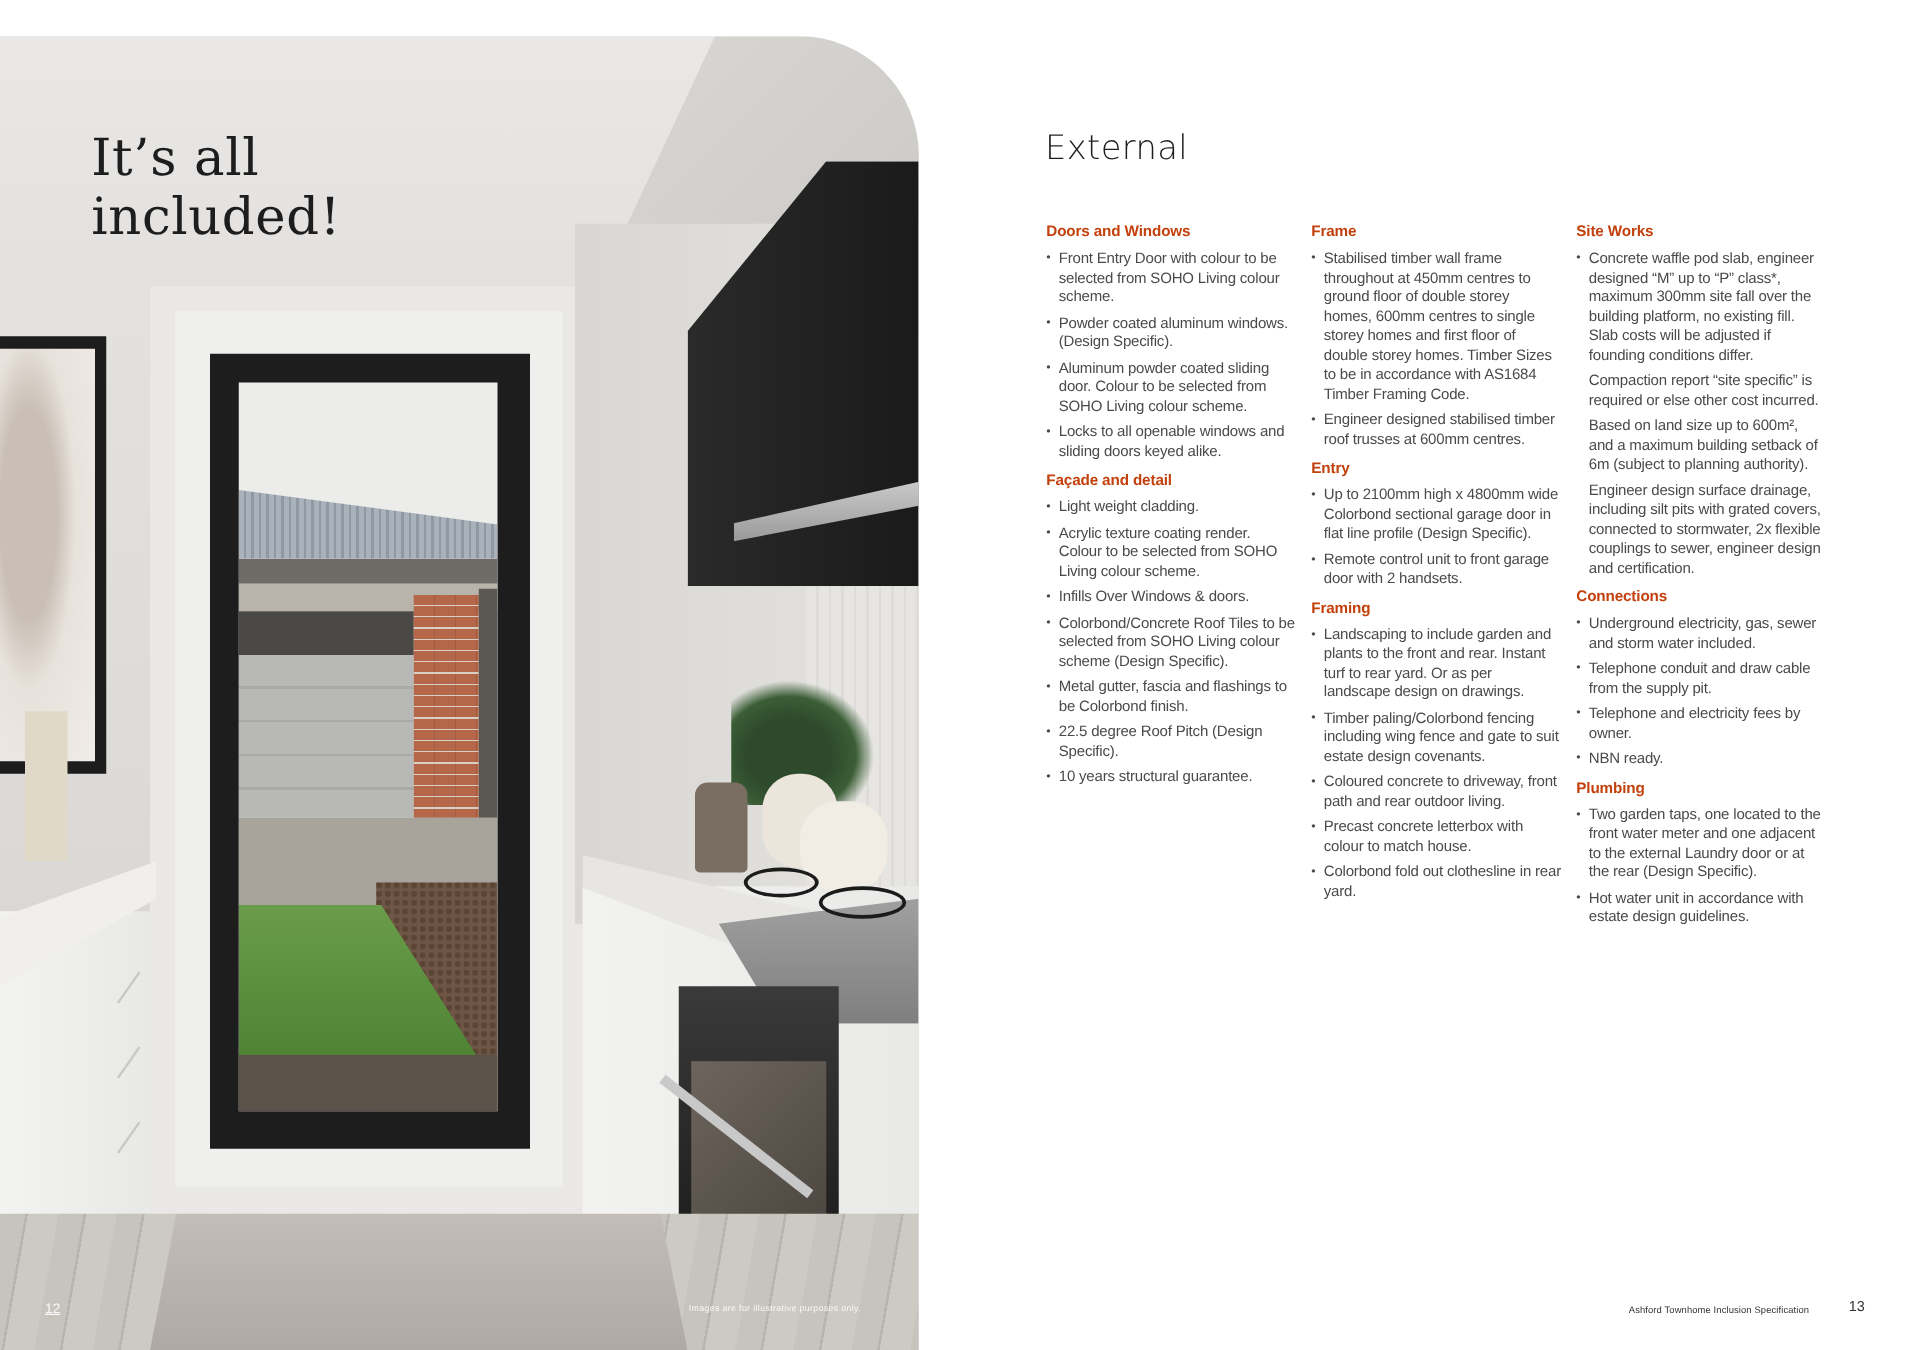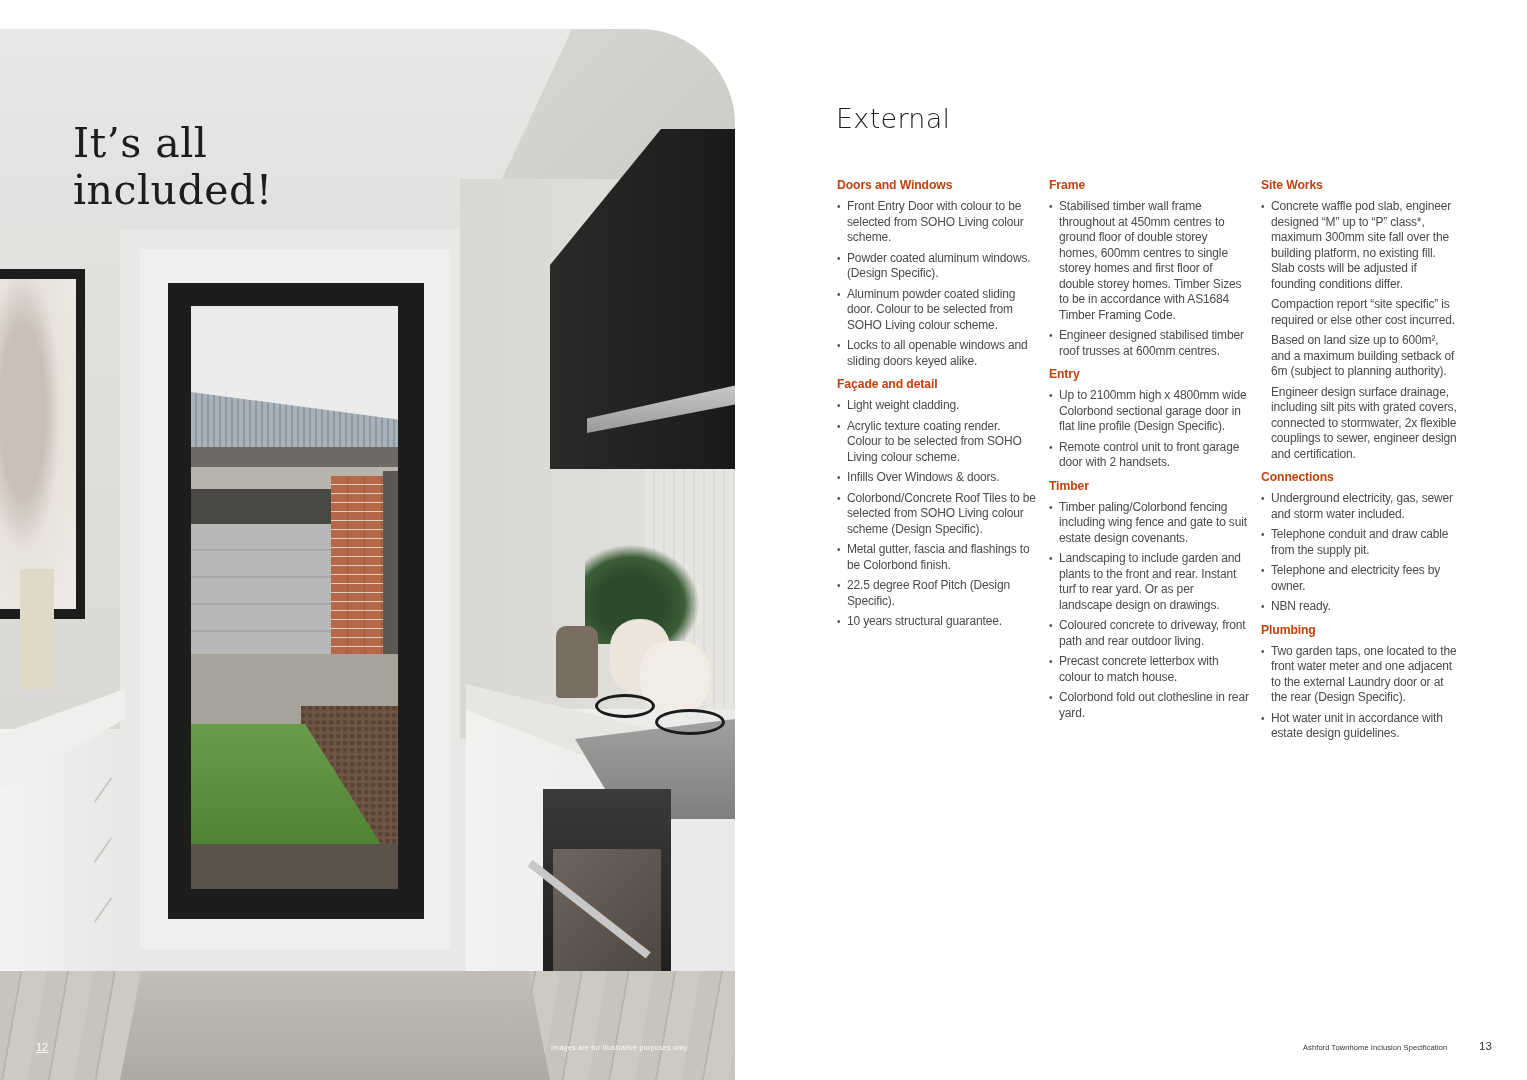--- a/index.html
+++ b/index.html
@@ -81,21 +81,21 @@
   .vase-grey { position: absolute; left: 556px; top: 597px; width: 42px; height: 72px; background: #7a6d62; border-radius: 10px 10px 4px 4px; }
   .vase-white-1 { position: absolute; left: 610px; top: 590px; width: 60px; height: 75px; background: #ece5dc; border-radius: 28px; }
   .vase-white-2 { position: absolute; left: 640px; top: 612px; width: 70px; height: 72px; background: #f1ece4; border-radius: 30px; }
   .floor { position: absolute; left: 0; top: 942px; width: 735px; height: 109px;
     background: repeating-linear-gradient(100deg, #c7c3bd 0 20px, #b9b5ae 20px 22px, #cdc9c3 22px 46px); }
   .floor-shade { position: absolute; left: 120px; top: 942px; width: 430px; height: 109px;
     background: linear-gradient(180deg, #c2bdb6 0%, #aea9a2 100%);
     clip-path: polygon(5% 0, 95% 0, 100% 100%, 0 100%); }
 
   .hero-title {
-    position: absolute; left: 73px; top: 120px; width: 260px;
+    position: absolute; left: 73px; top: 103px; width: 260px;
     font-family: "DejaVu Serif", "Liberation Serif", serif;
     font-weight: 300; font-size: 41px; line-height: 47px; color: #1d1d1d; letter-spacing: 0.5px;
   }
   .hero-line { display: block; }
   .page-num-left { position: absolute; left: 36px; top: 1041px; font-size: 11px; color: #ffffff; opacity: 0.9; text-decoration: underline; }
   .disclaimer { position: absolute; left: 551px; top: 1044px; font-size: 7px; color: #ffffff; letter-spacing: 0.3px; opacity: 0.9; }
 
   
   .section-title {
     position: absolute; left: 836px; top: 103px;
@@ -212,24 +212,24 @@
     </ul>
   </div>
   <div class="group">
     <div class="group-title">Entry</div>
     <ul class="items">
       <li class="item">Up to 2100mm high x 4800mm wide Colorbond sectional garage door in flat line profile (Design Specific).</li>
       <li class="item">Remote control unit to front garage door with 2 handsets.</li>
     </ul>
   </div>
   <div class="group">
-    <div class="group-title">Timber</div>
-    <ul class="items">
+    <div class="group-title">Framing</div>
+    <ul class="items">
+      <li class="item">Landscaping to include garden and plants to the front and rear. Instant turf to rear yard. Or as per landscape design on drawings.</li>
       <li class="item">Timber paling/Colorbond fencing including wing fence and gate to suit estate design covenants.</li>
-      <li class="item">Landscaping to include garden and plants to the front and rear. Instant turf to rear yard. Or as per landscape design on drawings.</li>
       <li class="item">Coloured concrete to driveway, front path and rear outdoor living.</li>
       <li class="item">Precast concrete letterbox with colour to match house.</li>
       <li class="item">Colorbond fold out clothesline in rear yard.</li>
     </ul>
   </div>
 </div>
 
 <div class="col col-3">
   <div class="group">
     <div class="group-title">Site Works</div>

